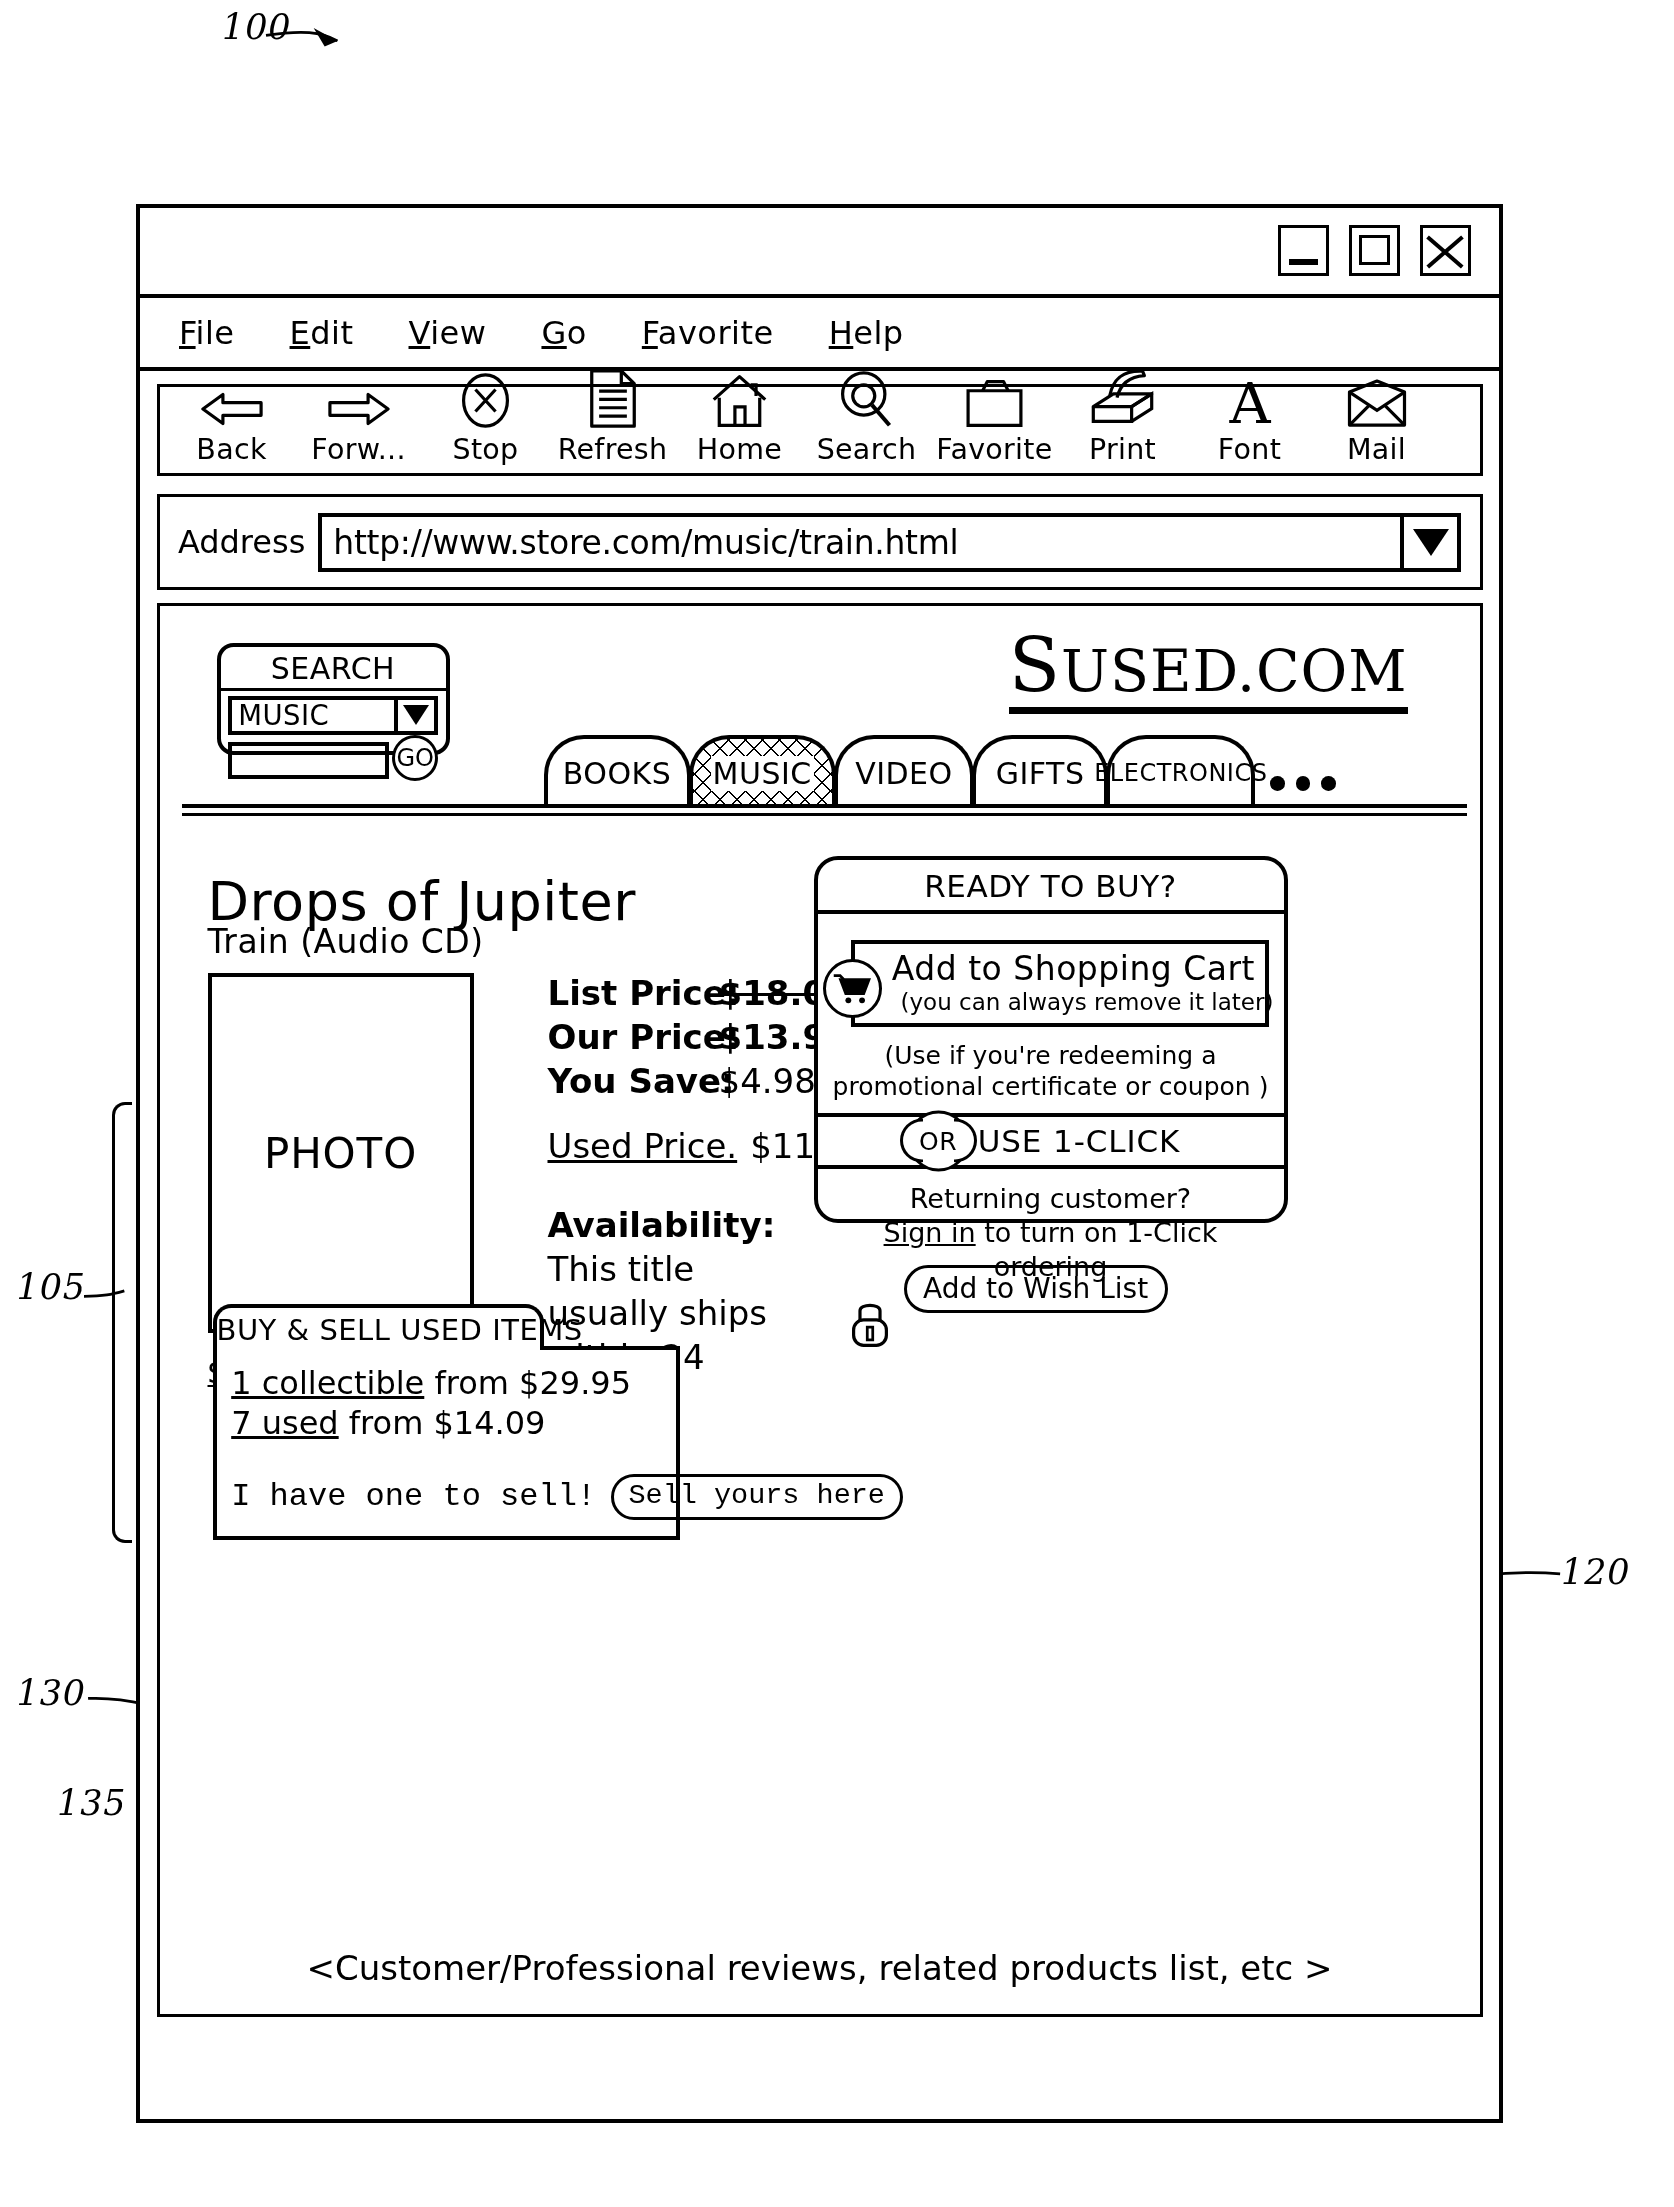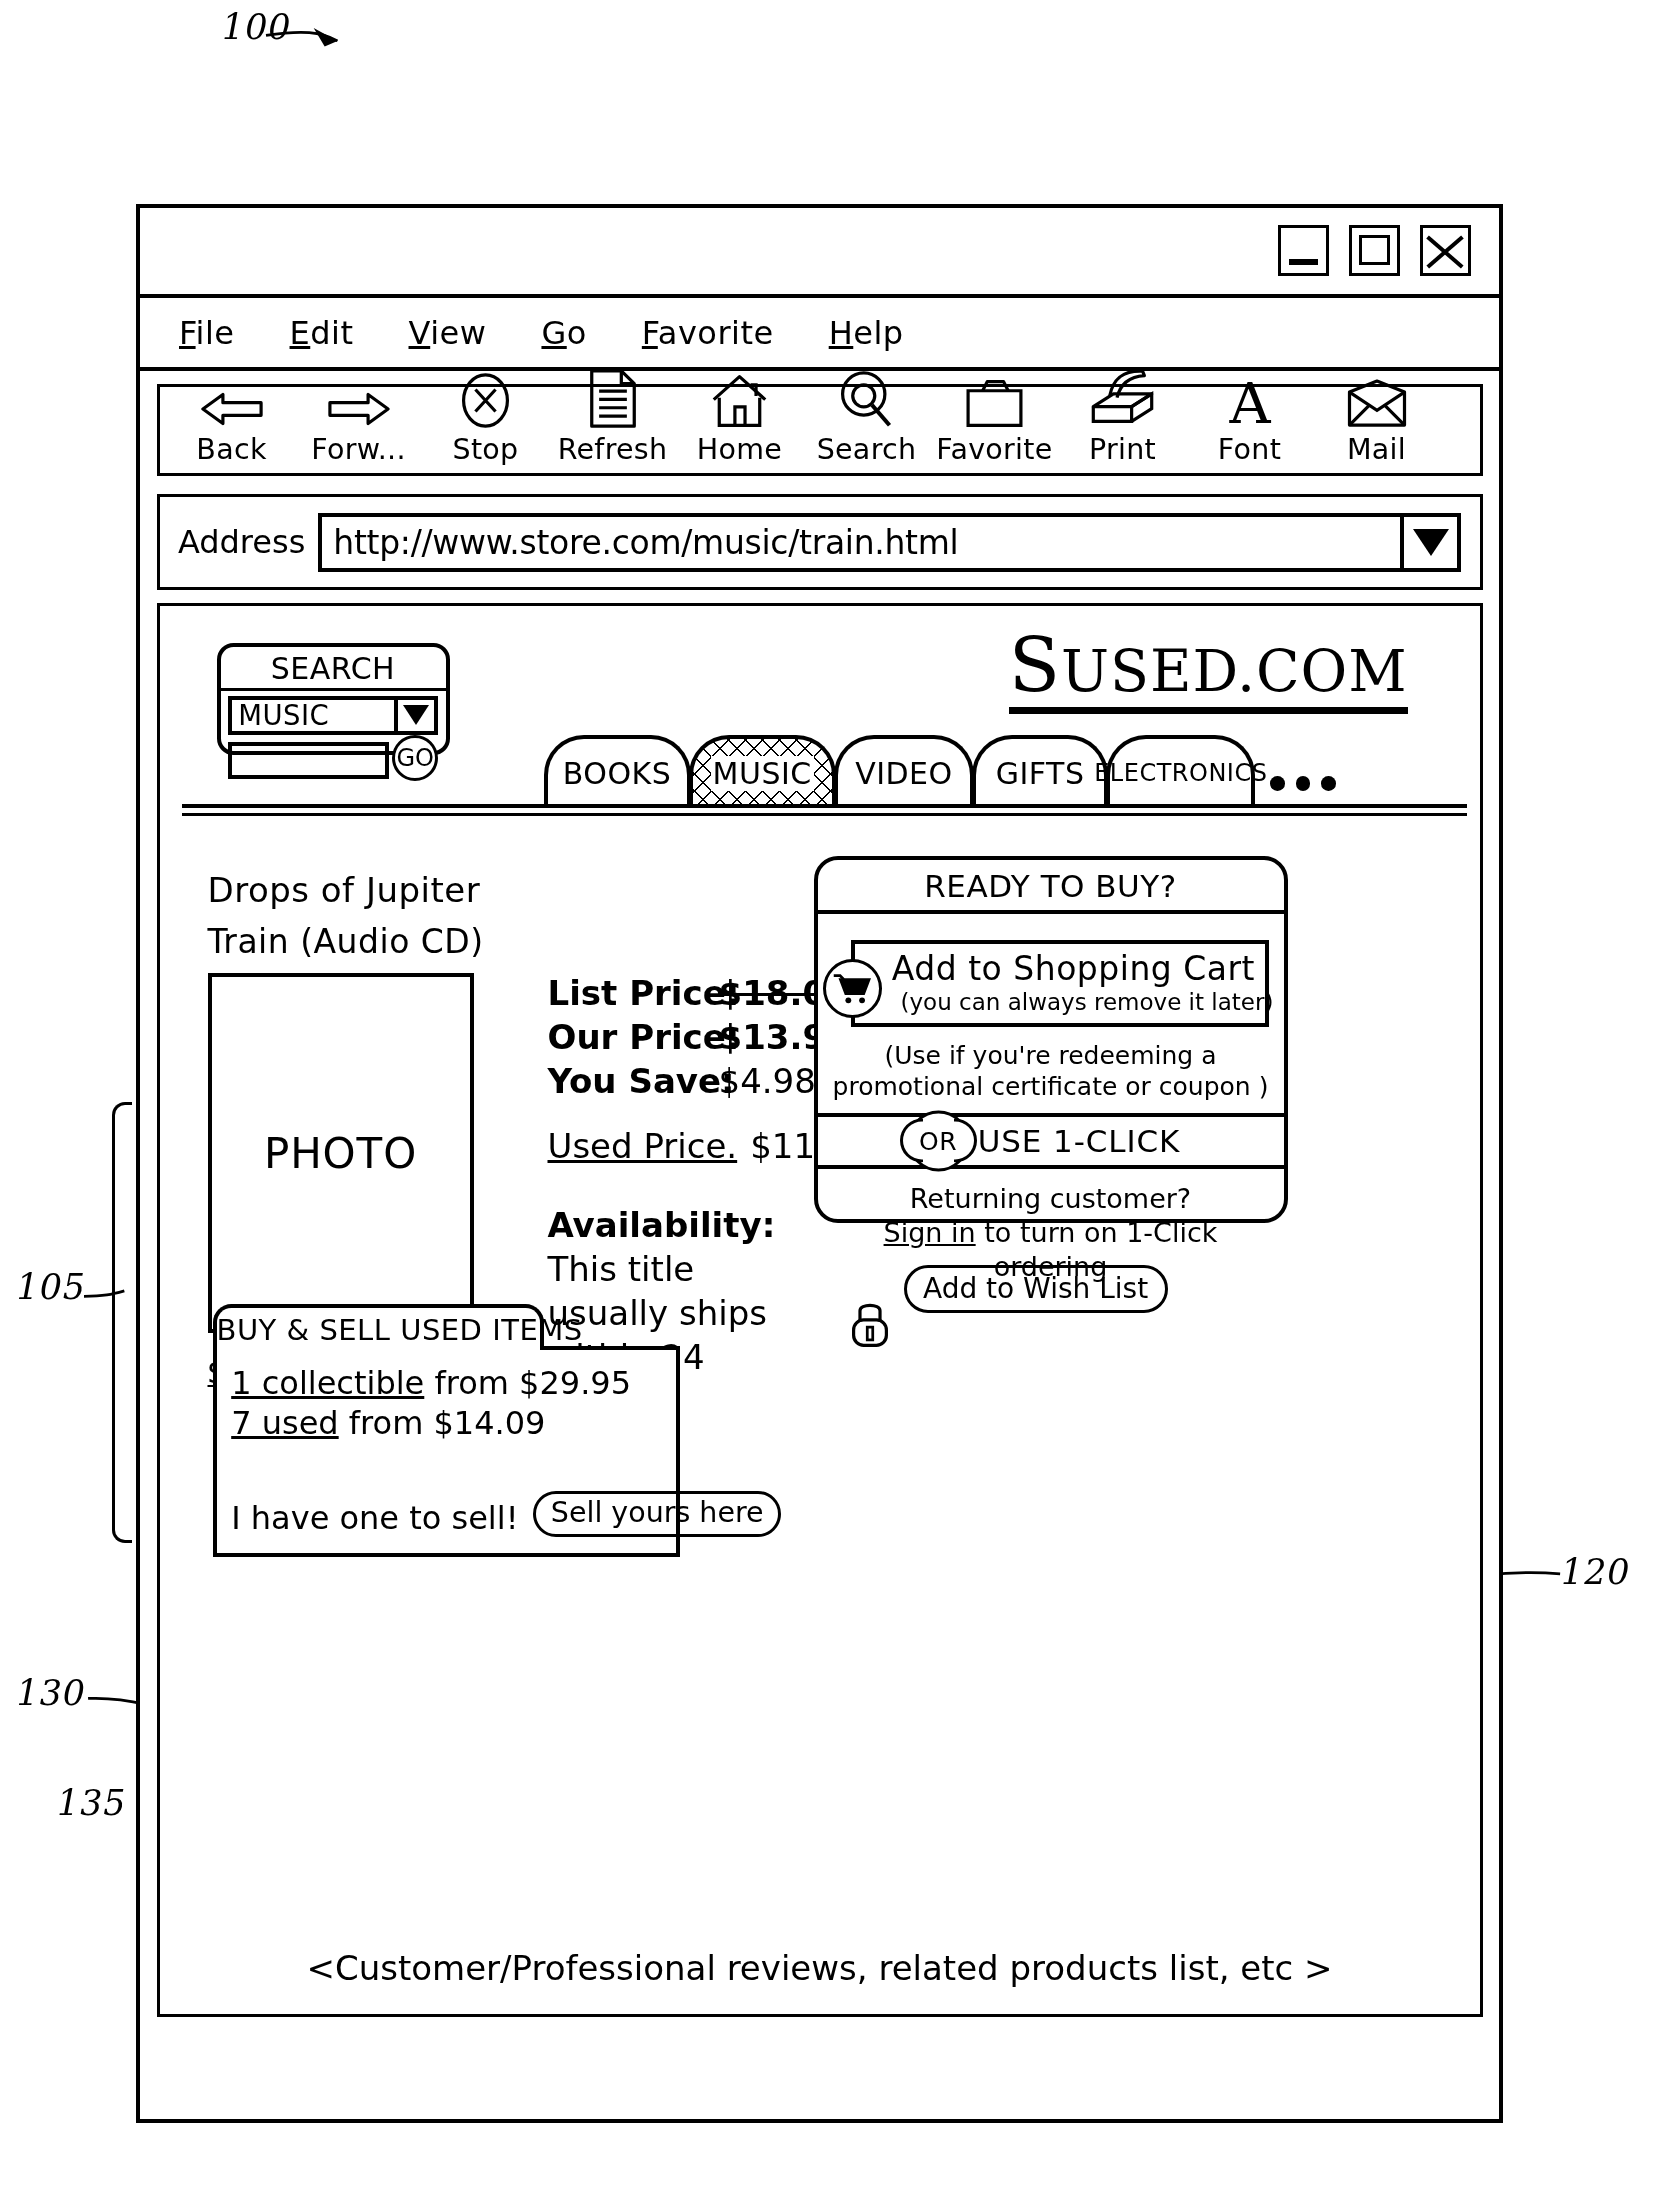--- a/index.html
+++ b/index.html
@@ -291,21 +291,21 @@
     border-top: 4.6px solid #000;
   }
   #nav-rule::after {
     content: ""; position: absolute; left: 0; right: 0; top: 4.6px;
     border-top: 3.7px solid #000;
   }
 
   
   #product-title {
     position: absolute; left: 48px; top: 264px;
-    font-size: 34px; letter-spacing: 0.5px; white-space: nowrap;
+    font-size: 54px; letter-spacing: 0.5px; white-space: nowrap;
   }
   #product-subtitle {
     position: absolute; left: 48px; top: 316px;
     font-size: 33px; letter-spacing: 0.5px; white-space: nowrap;
   }
   #product-photo {
     position: absolute; left: 48px; top: 367px;
     width: 266px; height: 360px;
     border: 4.6px solid #000;
     display: flex; align-items: center; justify-content: center;
@@ -463,21 +463,21 @@
     width: 467px;
     margin-top: -4.6px;
     padding: 13px 14.7px 16.5px 14.7px;
     box-sizing: border-box;
     background: #fff;
     position: relative;
   }
   .used-line { font-size: 32px; line-height: 40px; white-space: nowrap; }
   .used-count { text-decoration: underline; }
   #sell-row {
-    display: flex; align-items: flex-end; margin-top: 48px;
+    display: flex; align-items: center; margin-top: 31px; font-family: Liberation Mono, monospace;
   }
   #sell-prompt { font-size: 32px; white-space: nowrap; margin-right: 14.7px; }
   #sell-yours-button {
     border: 3.7px solid #000;
     border-radius: 26px;
     padding: 2.8px 14.7px 4.6px 14.7px;
     font-size: 28.5px;
     white-space: nowrap;
   }
 

